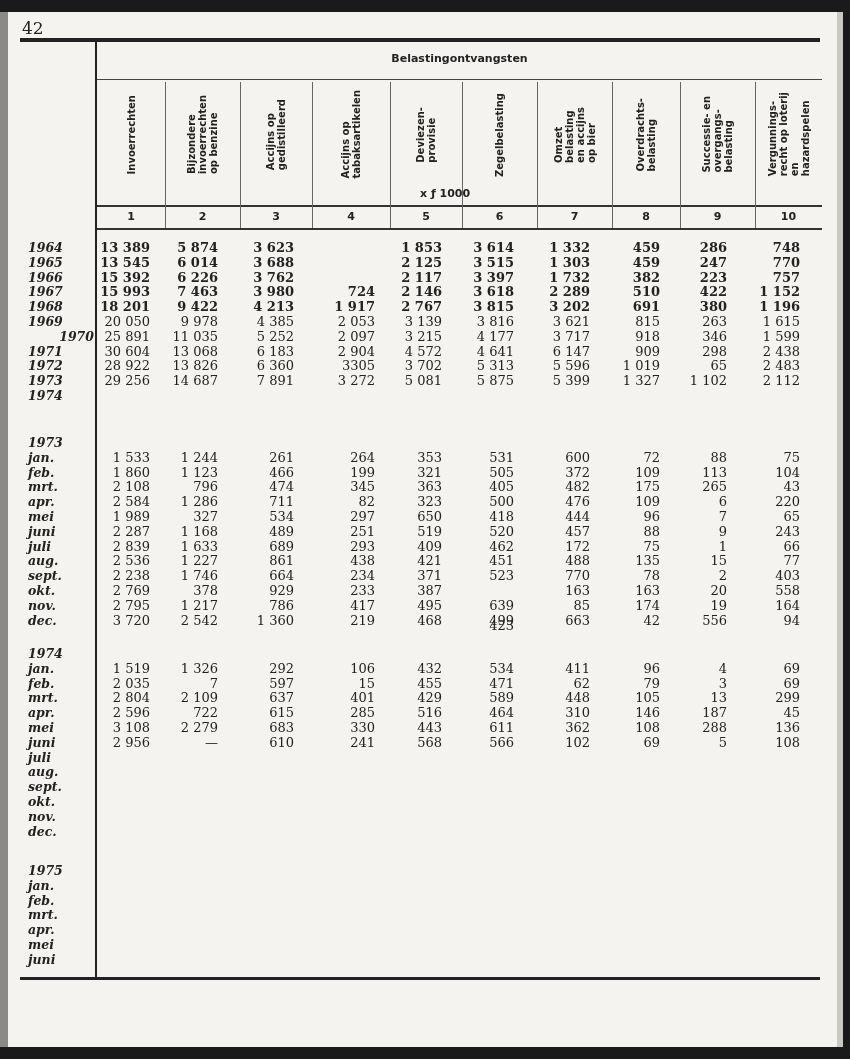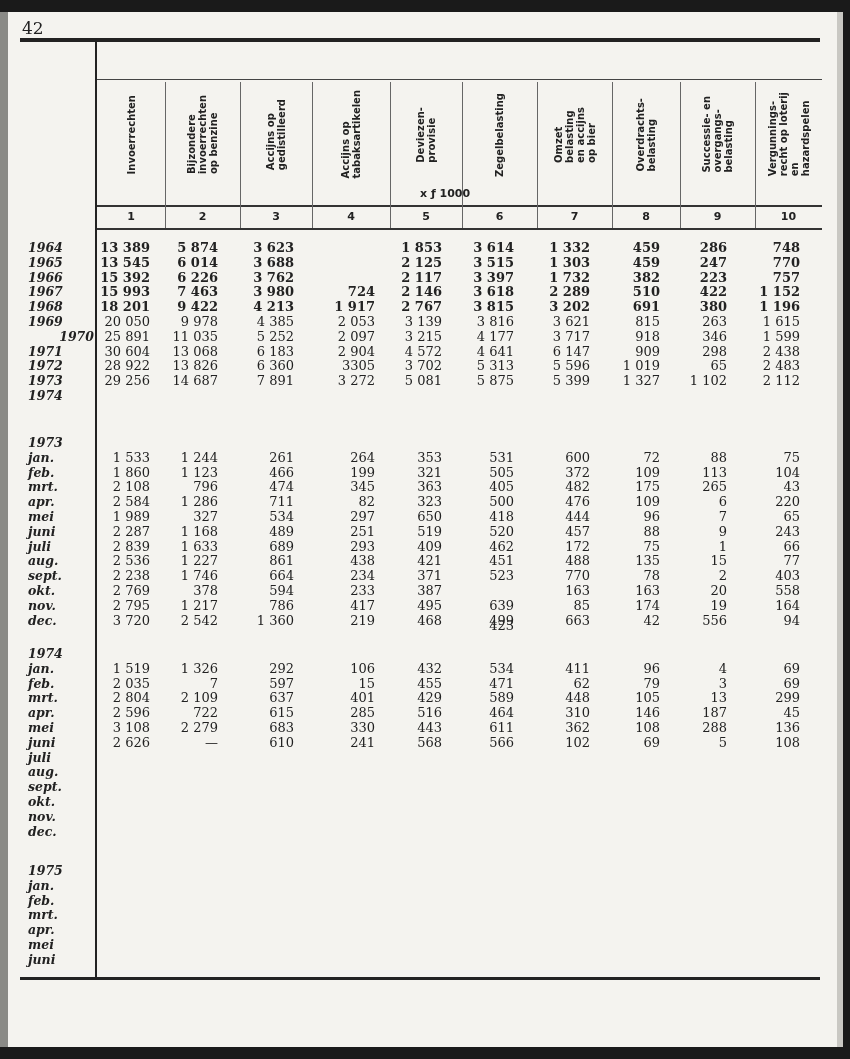--- a/index.html
+++ b/index.html
@@ -29,20 +29,21 @@
 <body>
 
 <div class="page">
   <div class="page-left-edge"></div>
   <div class="page-right-edge"></div>
 
   <div class="header-num">42</div>
   <div class="rule-top"></div>
   <div class="vline-main"></div>
 
+  <div class="main-hdr">Belastingontvangsten</div>
   <div class="hdr-line1"></div>
 
   <div id="colheads"></div>
 
   <div class="unit">x ƒ 1000</div>
   <div class="hdr-line2"></div>
   <div id="colnums"></div>
   <div class="hdr-line3"></div>
 
   <div id="body-rows"></div>
@@ -315,21 +316,21 @@
     <div class="cell" style="top: 557.2px; right: 468px;">234</div>
     <div class="cell" style="top: 557.2px; right: 401px;">371</div>
     <div class="cell" style="top: 557.2px; right: 329px;">523</div>
     <div class="cell" style="top: 557.2px; right: 253px;">770</div>
     <div class="cell" style="top: 557.2px; right: 183px;">78</div>
     <div class="cell" style="top: 557.2px; right: 116px;">2</div>
     <div class="cell" style="top: 557.2px; right: 43px;">403</div>
     <div class="row-label" style="top: 572px;">okt.</div>
     <div class="cell" style="top: 572px; right: 693px;">2 769</div>
     <div class="cell" style="top: 572px; right: 625px;">378</div>
-    <div class="cell" style="top: 572px; right: 549px;">594</div>
+    <div class="cell" style="top: 572px; right: 549px;">929</div>
     <div class="cell" style="top: 572px; right: 468px; text-align: center;">233</div>
     <div class="cell" style="top: 572px; right: 401px;">387</div>
     <div class="cell" style="top: 572px; right: 329px; margin-top: 35px;">423</div>
     <div class="cell" style="top: 572px; right: 253px;">163</div>
     <div class="cell" style="top: 572px; right: 183px;">163</div>
     <div class="cell" style="top: 572px; right: 116px;">20</div>
     <div class="cell" style="top: 572px; right: 43px;">558</div>
     <div class="row-label" style="top: 586.8px;">nov.</div>
     <div class="cell" style="top: 586.8px; right: 693px;">2 795</div>
     <div class="cell" style="top: 586.8px; right: 625px;">1 217</div>
@@ -402,21 +403,21 @@
     <div class="cell" style="top: 709px; right: 625px;">2 279</div>
     <div class="cell" style="top: 709px; right: 549px; margin-left: 47px;">683</div>
     <div class="cell" style="top: 709px; right: 468px;">330</div>
     <div class="cell" style="top: 709px; right: 401px;">443</div>
     <div class="cell" style="top: 709px; right: 329px;">611</div>
     <div class="cell" style="top: 709px; right: 253px;">362</div>
     <div class="cell" style="top: 709px; right: 183px;">108</div>
     <div class="cell" style="top: 709px; right: 116px;">288</div>
     <div class="cell" style="top: 709px; right: 43px;">136</div>
     <div class="row-label" style="top: 723.8px;">juni</div>
-    <div class="cell" style="top: 723.8px; right: 693px;">2 626</div>
+    <div class="cell" style="top: 723.8px; right: 693px;">2 956</div>
     <div class="cell" style="top: 723.8px; right: 625px;">—</div>
     <div class="cell" style="top: 723.8px; right: 549px;">610</div>
     <div class="cell" style="top: 723.8px; right: 468px;">241</div>
     <div class="cell" style="top: 723.8px; right: 401px;">568</div>
     <div class="cell" style="top: 723.8px; right: 329px;">566</div>
     <div class="cell" style="top: 723.8px; right: 253px;">102</div>
     <div class="cell" style="top: 723.8px; right: 183px;">69</div>
     <div class="cell" style="top: 723.8px; right: 116px;">5</div>
     <div class="cell" style="top: 723.8px; right: 43px;">108</div>
     <div class="row-label" style="top: 738.6px;">juli</div>

